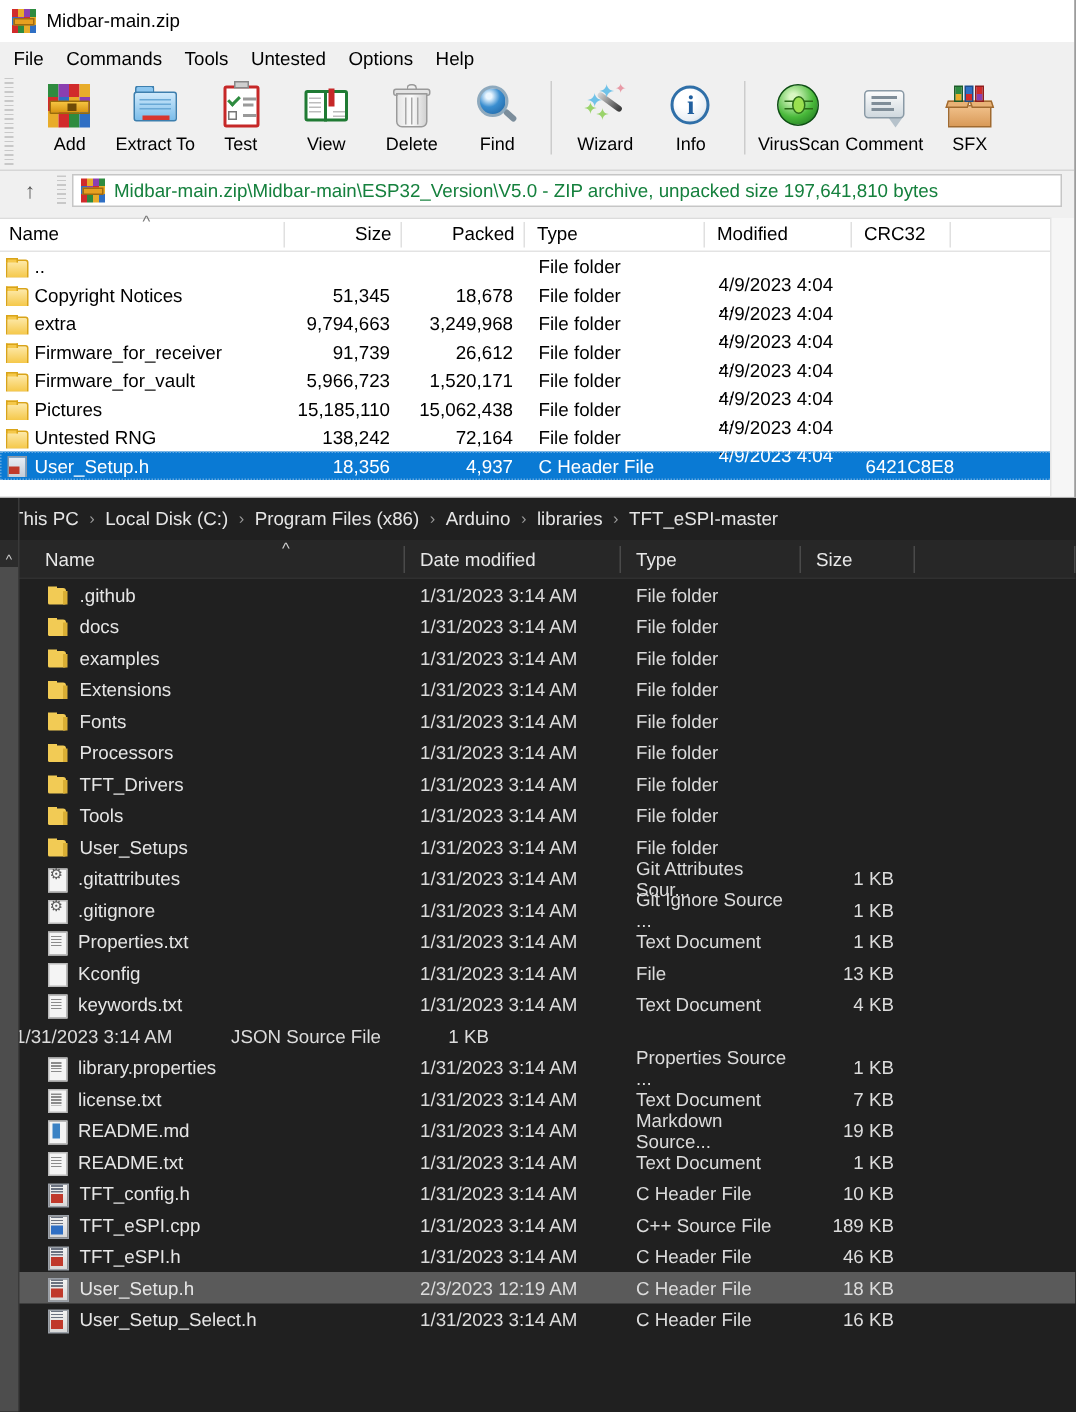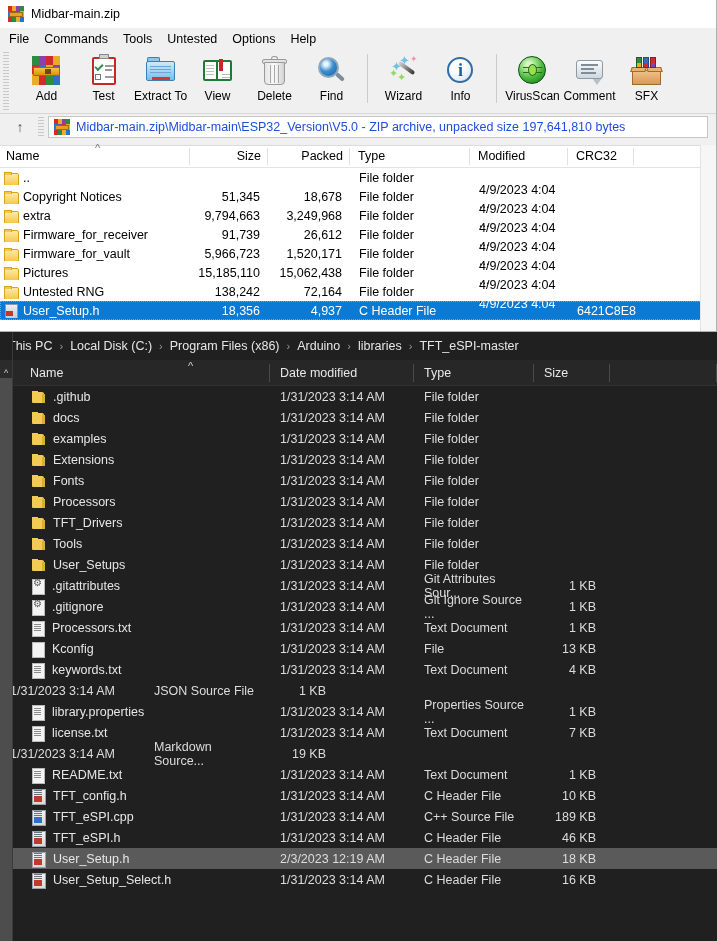--- a/index.html
+++ b/index.html
@@ -164,21 +164,21 @@
   .up-arrow {
     width:28px; text-align:center; color:#555; font-size:14px; cursor:default;
   }
   .path-grip { width:6px; height:20px; margin:0 4px;
     background-image: repeating-linear-gradient(180deg,#c8c8c8 0 1px,#f0f0f0 1px 3px);}
   .path-field {
     flex:1; height:22px; background:#fff; border:1px solid #c6c6c6;
     display:flex; align-items:center; padding-left:5px; margin-right:8px;
   }
   .path-field .rar-icon { margin-right:6px; }
-  .path-text { font-size:12.5px; color:#1d4ed8; white-space:nowrap; }
+  .path-text { font-size:12.5px; color:#15803d; white-space:nowrap; }
 
   
   .rlist { position:absolute; left:0; top:145px; right:0; bottom:0; background:#fff;
            border-top:1px solid #dcdcdc;}
   .rhead { display:flex; height:22px; background:#fff; border-bottom:1px solid #e3e3e3;
            font-size:12.5px; color:#000; position:relative;}
   .rhead .cell { position:relative; padding-top:3px; }
   .rhead .cell::after { content:""; position:absolute; right:0; top:2px; bottom:2px; width:1px; background:#e0e0e0;}
   .rh-name { width:190px; padding-left:6px; }
   .rh-size { width:78px; text-align:right; padding-right:7px;}
@@ -309,41 +309,41 @@
       <span class="ico ico-add">
           <i></i>
           <i></i>
           <i></i>
           <i></i>
           <b></b>
         </span>
       <span class="lbl">Add</span>
     </div>
     <div class="tbtn">
+      <span class="ico ico-ext">
+        <span class="tab"></span>
+          <span class="f"></span>
+        <span class="l" style="top:12px"></span>
+          <span class="l" style="top:15px"></span>
+          <span class="l" style="top:18px"></span>
+        <span class="r"></span>
+      </span>
+      <span class="lbl">Extract To</span>
+    </div>
+    <div class="tbtn">
       <span class="ico ico-test">
         <span class="cb"></span>
           <span class="clip"></span>
           <span class="chk"></span>
         <span class="ln" style="top:11px;width:9px"></span>
           <span class="ln" style="top:15px;width:7px"></span>
         <span class="bx"></span>
           <span class="ln" style="top:22px;width:9px"></span>
       </span>
       <span class="lbl">Test</span>
-    </div>
-    <div class="tbtn">
-      <span class="ico ico-ext">
-        <span class="tab"></span>
-          <span class="f"></span>
-        <span class="l" style="top:12px"></span>
-          <span class="l" style="top:15px"></span>
-          <span class="l" style="top:18px"></span>
-        <span class="r"></span>
-      </span>
-      <span class="lbl">Extract To</span>
     </div>
     <div class="tbtn">
       <span class="ico ico-view">
         <span class="bk"></span>
         <span class="ln" style="left:5px;top:11px;width:8px"></span>
           <span class="ln" style="left:5px;top:14px;width:8px"></span>
         <span class="ln" style="left:5px;top:17px;width:8px"></span>
           <span class="ln" style="left:5px;top:20px;width:8px"></span>
         <span class="ln" style="left:21px;top:20px;width:8px"></span>
           <span class="ln" style="left:21px;top:23px;width:8px"></span>
@@ -691,21 +691,21 @@
             <span class="efile gear"></span>
             <span>.gitignore</span>
           </div>
     <div class="ec-date">1/31/2023 3:14 AM</div>
     <div class="ec-type">Git Ignore Source ...</div>
     <div class="ec-size">1 KB</div>
   </div>
   <div class="erow">
     <div class="ec-name">
             <span class="efile lines"></span>
-            <span>Processors.txt</span>
+            <span>Properties.txt</span>
           </div>
     <div class="ec-date">1/31/2023 3:14 AM</div>
     <div class="ec-type">Text Document</div>
     <div class="ec-size">1 KB</div>
   </div>
   <div class="erow">
     <div class="ec-name">
             <span class="efile"></span>
             <span>Kconfig</span>
           </div>
@@ -739,20 +739,24 @@
   <div class="erow">
     <div class="ec-name">
             <span class="efile lines"></span>
             <span>license.txt</span>
           </div>
     <div class="ec-date">1/31/2023 3:14 AM</div>
     <div class="ec-type">Text Document</div>
     <div class="ec-size">7 KB</div>
   </div>
   <div class="erow">
+    <div class="ec-name">
+            <span class="efile md"></span>
+            <span>README.md</span>
+          </div>
     <div class="ec-date">1/31/2023 3:14 AM</div>
     <div class="ec-type">Markdown Source...</div>
     <div class="ec-size">19 KB</div>
   </div>
   <div class="erow">
     <div class="ec-name">
             <span class="efile lines"></span>
             <span>README.txt</span>
           </div>
     <div class="ec-date">1/31/2023 3:14 AM</div>

